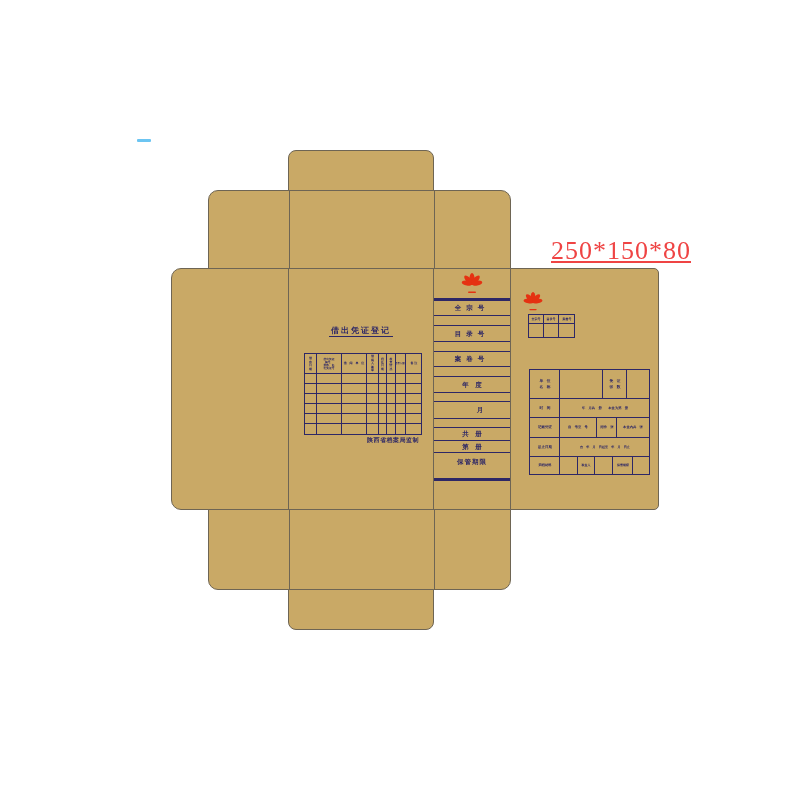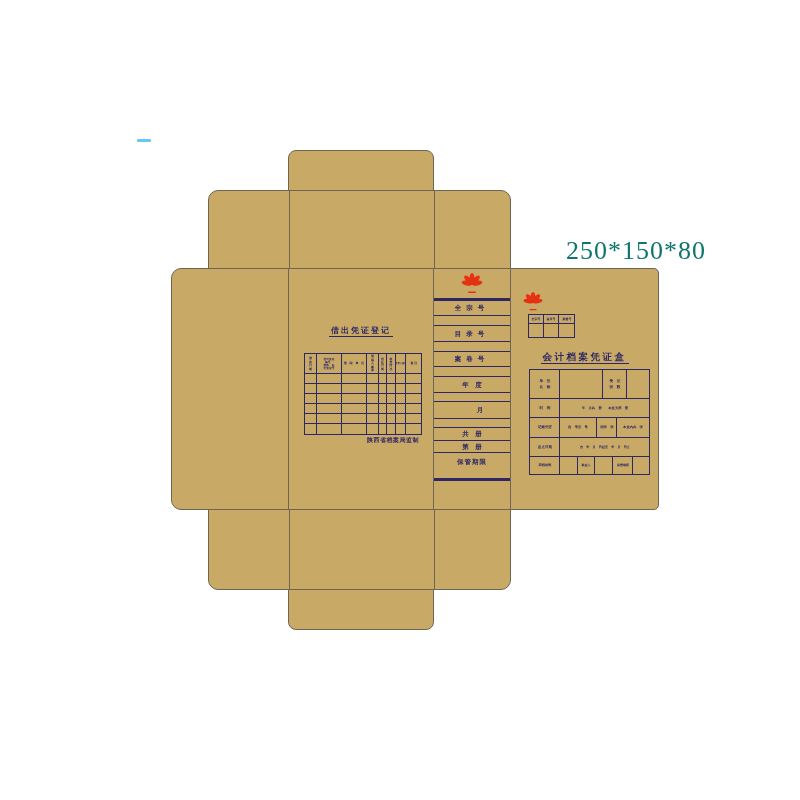--- a/index.html
+++ b/index.html
@@ -43,21 +43,21 @@
   .form .fcell:last-child{border-right:none;}
   .underlined{border-bottom:1px solid var(--navy);}
 </style>
 </head>
 <body>
 
 <div class="canvas">
 
   <div style="position:absolute;left:137px;top:139px;width:14px;height:3px;background:#6cc5f2;border-radius:1px;"></div>
 
-  <div style="position:absolute;left:566px;top:236px;font-family:'Liberation Serif',serif;font-size:26px;color:#0f766e;letter-spacing:1px;">250*150*80</div>
+  <div style="position:absolute;left:551px;top:236px;font-family:'Liberation Serif',serif;font-size:26px;color:#ef4444;letter-spacing:1px;text-decoration:underline;">250*150*80</div>
 
   <div class="panel" style="left:288px;top:150px;width:146px;height:41px;border-radius:8px 8px 0 0;"></div>
 
   <div class="panel" style="left:208px;top:190px;width:303px;height:79px;border-radius:10px 10px 0 0;">
     <div class="foldline-v" style="left:80px;"></div>
     <div class="foldline-v" style="left:225px;"></div>
   </div>
 
   <div class="panel" style="left:171px;top:268px;width:118px;height:242px;border-radius:10px 0 0 10px;"></div>
 
@@ -238,23 +238,20 @@
           <span class="ts" style="transform:scale(.5);">目录号</span>
         </div>
       <div class="cellc">
           <span class="ts" style="transform:scale(.5);">案卷号</span>
         </div>
       <div></div>
       <div></div>
       <div></div>
     </div>
 
-    <div style="position:absolute;left:0;right:0;top:77px;text-align:center;">
-      <span class="navy underlined" style="font-size:9.5px;font-weight:bold;letter-spacing:2.5px;padding:0 2px 1px;">会计档案凭证盒</span>
-    </div>
 
     <div class="form">
 
       <div class="frow" style="height:28px;">
         <div class="fcell" style="width:30px;">
             <span class="ts ml" style="transform:scale(.62);line-height:1.9;">单　位
 名　称</span>
           </div>
         <div class="fcell" style="width:43px;"></div>
         <div class="fcell" style="width:24px;">

